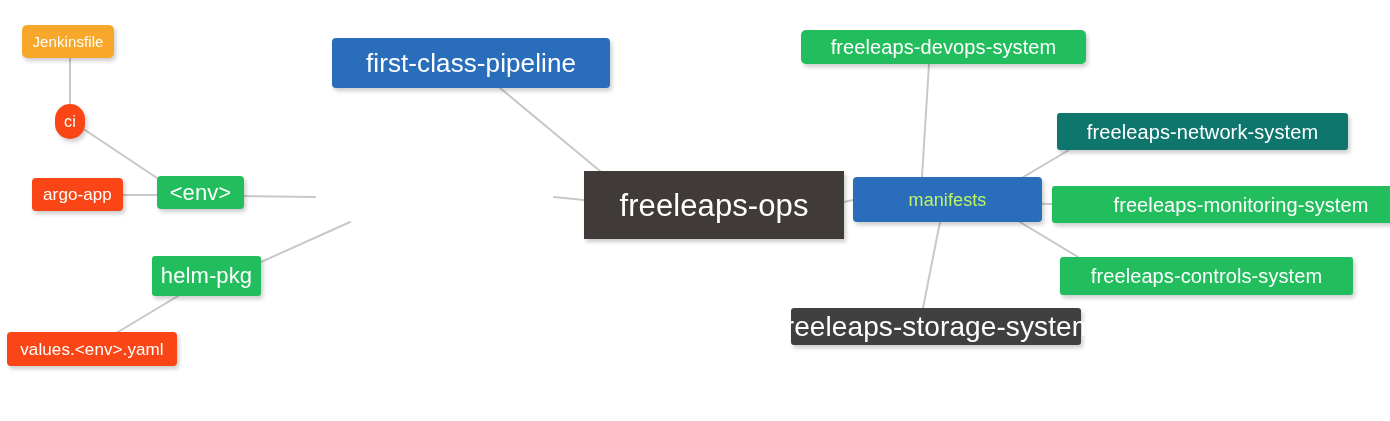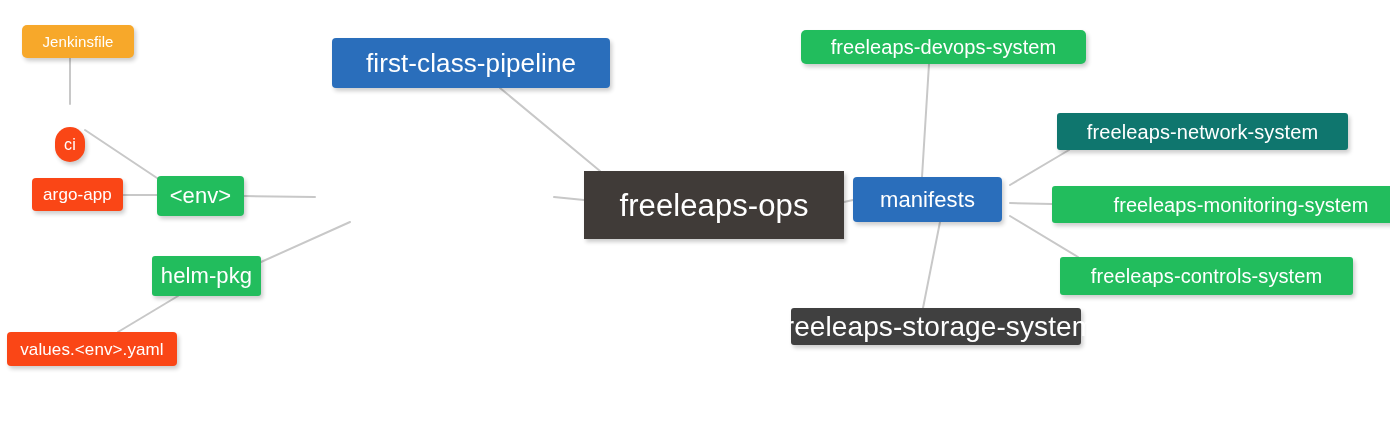--- a/index.html
+++ b/index.html
@@ -77,33 +77,33 @@
       <line x1="1010" y1="216" x2="1078" y2="257" stroke="#c8c8c8" stroke-width="2" stroke-linecap="round"></line>
       <line x1="940" y1="222" x2="923" y2="308" stroke="#c8c8c8" stroke-width="2" stroke-linecap="round"></line>
     </svg>
   <div id="node-layer">
       <div class="node" style="left: 584px; top: 171px; width: 260px; height: 68px; background: rgb(64, 59, 56); font-size: 31px; border-radius: 0; color: rgb(255, 255, 255);">
         <span class="node-label">freeleaps-ops</span>
       </div>
       <div class="node" style="left: 332px; top: 38px; width: 278px; height: 50px; background: rgb(42, 110, 187); font-size: 26px; border-radius: 4px; color: rgb(255, 255, 255);">
         <span class="node-label">first-class-pipeline</span>
       </div>
-      <div class="node" style="left: 853px; top: 177px; width: 149px; height: 45px; background: rgb(42, 110, 187); font-size: 22px; border-radius: 4px; color: #ffffff;">
+      <div class="node" style="left: 853px; top: 177px; width: 189px; height: 45px; background: rgb(42, 110, 187); font-size: 18px; border-radius: 4px; color: #bef264;">
         <span class="node-label">manifests</span>
       </div>
-      <div class="node" style="left: 157px; top: 176px; width: 87px; height: 40px; background: rgb(34, 189, 93); font-size: 22px; border-radius: 4px; color: rgb(255, 255, 255);">
+      <div class="node" style="left: 157px; top: 176px; width: 87px; height: 33px; background: rgb(34, 189, 93); font-size: 22px; border-radius: 4px; color: rgb(255, 255, 255);">
         <span class="node-label">&lt;env&gt;</span>
       </div>
       <div class="node" style="left: 152px; top: 256px; width: 109px; height: 40px; background: rgb(34, 189, 93); font-size: 22px; border-radius: 3px; color: rgb(255, 255, 255);">
         <span class="node-label">helm-pkg</span>
       </div>
-      <div class="node" style="left: 55px; top: 104px; width: 30px; height: 35px; background: rgb(250, 70, 22); font-size: 16px; border-radius: 15px; color: rgb(255, 255, 255); margin-top: 23px;">
+      <div class="node" style="left: 55px; top: 104px; width: 30px; height: 35px; background: rgb(250, 70, 22); font-size: 16px; border-radius: 15px; color: rgb(255, 255, 255);">
         <span class="node-label">ci</span>
       </div>
-      <div class="node" style="left: 22px; top: 25px; width: 112px; height: 33px; background: rgb(247, 168, 42); font-size: 15px; border-radius: 5px; color: rgb(255, 255, 255);">
+      <div class="node" style="left: 22px; top: 25px; width: 92px; height: 33px; background: rgb(247, 168, 42); font-size: 15px; border-radius: 5px; color: rgb(255, 255, 255);">
         <span class="node-label">Jenkinsfile</span>
       </div>
       <div class="node" style="left: 32px; top: 178px; width: 91px; height: 33px; background: rgb(250, 70, 22); font-size: 17px; border-radius: 4px; color: rgb(255, 255, 255);">
         <span class="node-label">argo-app</span>
       </div>
       <div class="node" style="left: 7px; top: 332px; width: 170px; height: 34px; background: rgb(250, 70, 22); font-size: 17px; border-radius: 4px; color: rgb(255, 255, 255);">
         <span class="node-label">values.&lt;env&gt;.yaml</span>
       </div>
       <div class="node" style="left: 801px; top: 30px; width: 285px; height: 34px; background: rgb(34, 189, 93); font-size: 20px; border-radius: 5px; color: rgb(255, 255, 255);">
         <span class="node-label">freeleaps-devops-system</span>

